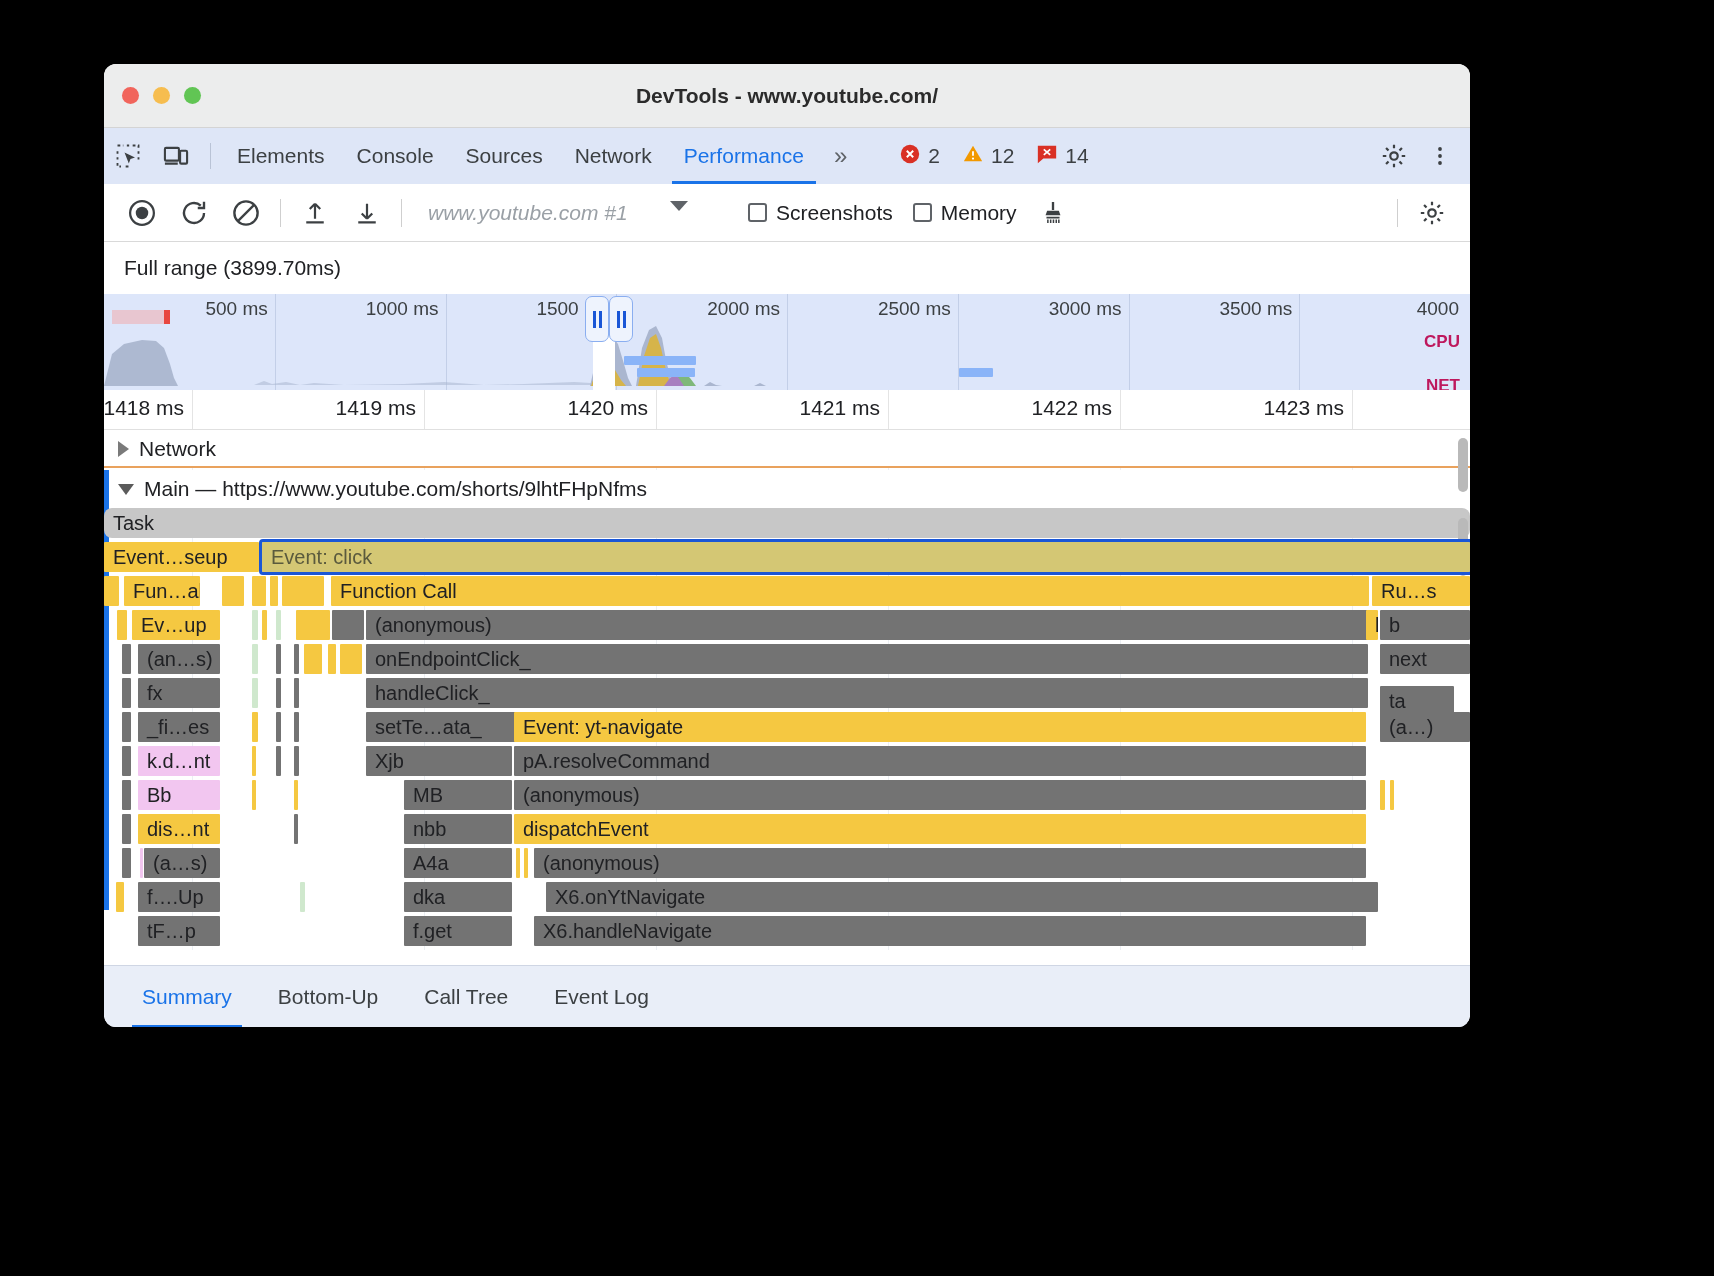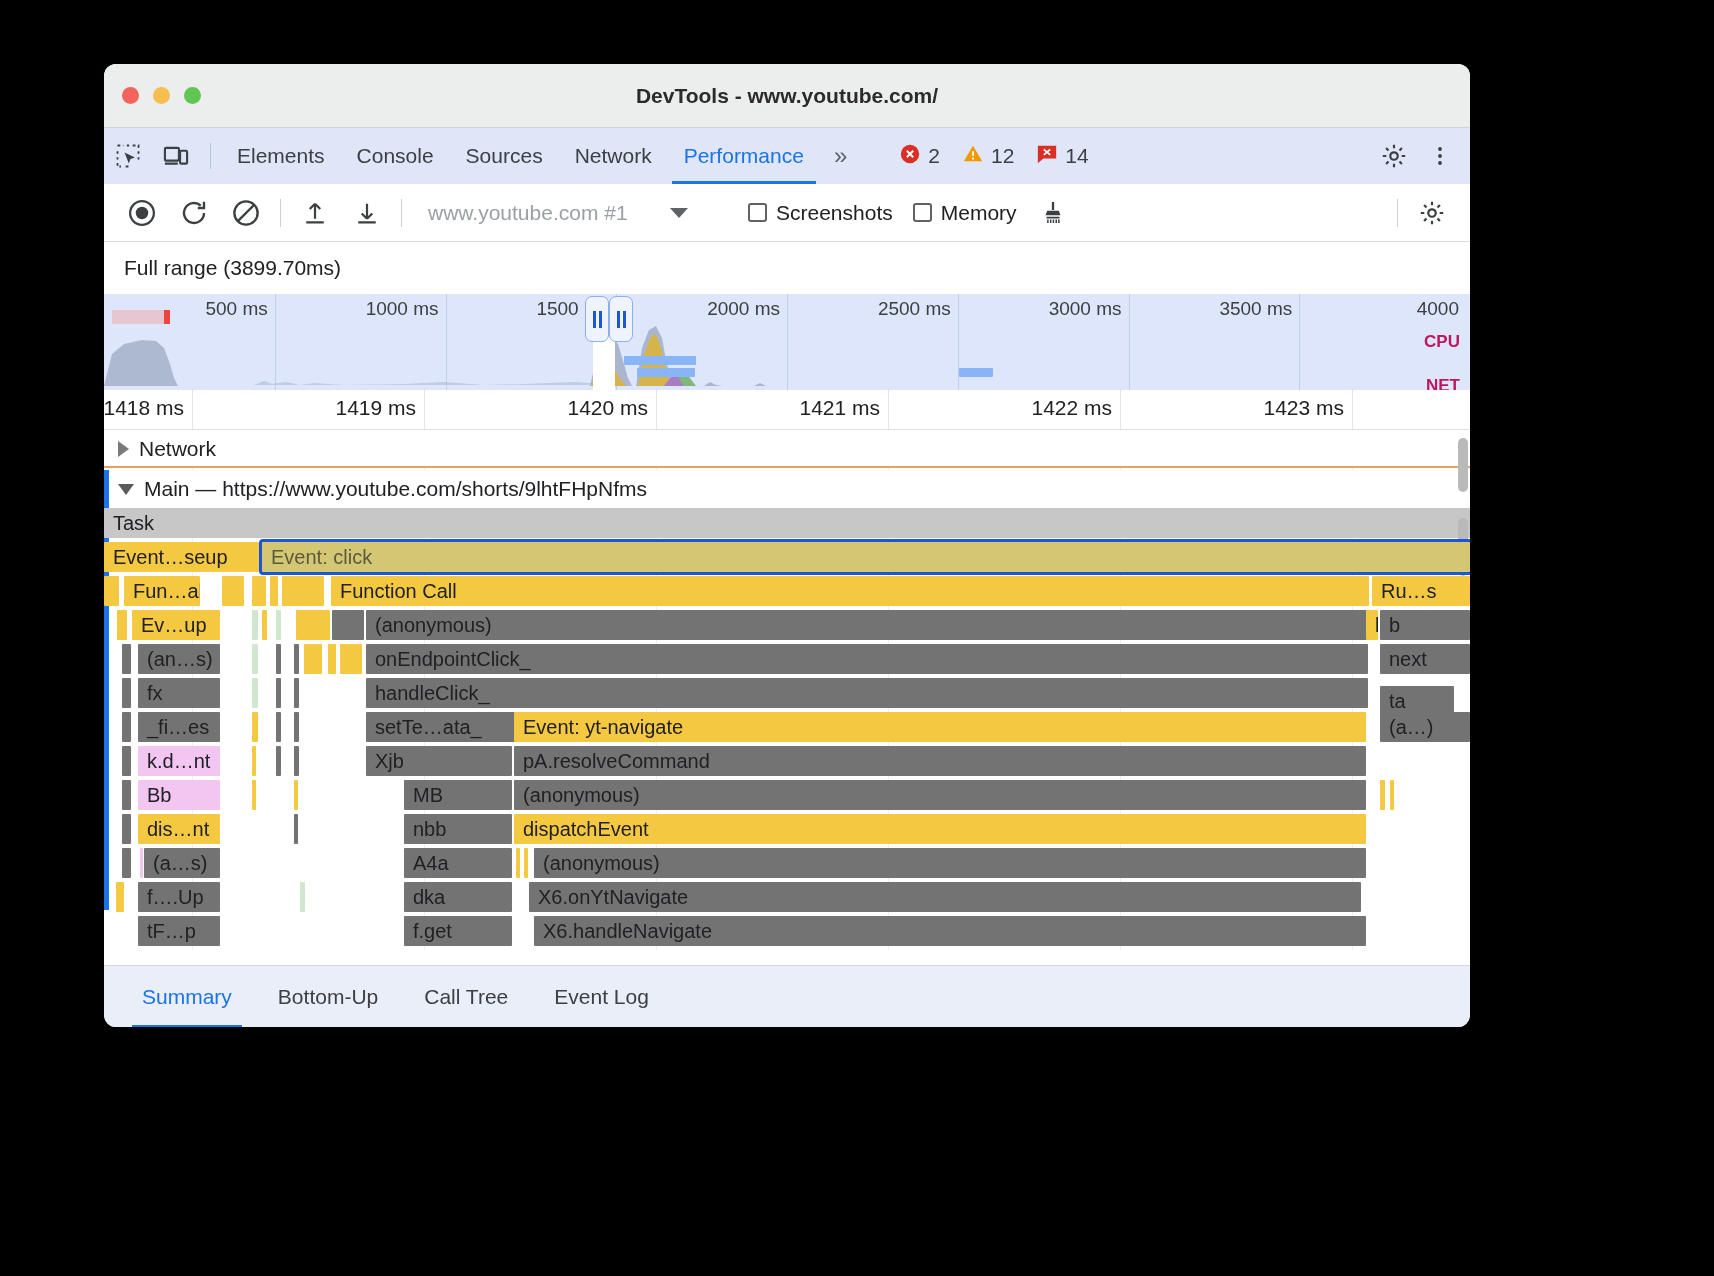--- a/index.html
+++ b/index.html
@@ -75,22 +75,22 @@
   .perftoolbar {
     height: 58px;
     background: #fff;
     border-bottom: 1px solid #d9d9d9;
     display: flex; align-items: center;
     padding: 0 12px;
   }
   .tb-icon { width: 52px; height: 58px; display: flex; align-items: center; justify-content: center; color: #3c4043; }
   .tb-div { width: 1px; height: 28px; background: #cfcfcf; margin: 0 8px; }
   .select-box {
-    display: flex; align-items: center; gap: 14px;
-    margin-left: 18px; min-width: 300px;
+    display: flex; gap: 14px;
+    margin-left: 18px; min-width: 300px; font-style: italic;
   }
   .select-val { font-size: 21px; color: #9aa0a6; }
   .caret-down { width: 0; height: 0; border-left: 9px solid transparent; border-right: 9px solid transparent;
                 border-top: 10px solid #5f6368; margin-left: 28px; }
   .chk-wrap { display: flex; align-items: center; gap: 9px; margin-left: 20px; }
   .chk { width: 19px; height: 19px; border: 2px solid #5f6368; border-radius: 3px; background: #fff; }
   .chk-label { font-size: 21px; color: #202124; }
 
   
   .fullrange {
@@ -151,21 +151,21 @@
   .mainbar { position: absolute; left: 0; width: 5px; background: #1a73e8; }
 
   .flame { position: absolute; left: 0; right: 0; }
   .fbar {
     position: absolute; height: 30px;
     font-size: 20px; color: #202124;
     display: flex; align-items: center;
     padding-left: 9px; overflow: hidden; white-space: nowrap;
     border-radius: 1px;
   }
-  .fbar.gray { background: #c7c7c7; }
+  .fbar.gray { background: #c7c7c7; border-radius: 8px; }
   .fbar.yellow { background: #f5c841; }
   .fbar.blue { background: #737373; }
   .fbar.pink { background: #f2c6f0; }
   .fbar.green { background: #cfe8cd; }
   .fbar.sel {
     background: #d4c774; outline: 3px solid #1a56d6; z-index: 5; color: #5a5a3d;
   }
   .fbar.tiny { padding-left: 0; }
 
   
@@ -520,21 +520,21 @@
         <div class="fbar blue" style="top: 340px; left: 40px; width: 76px;">(a…s)</div>
         <div class="fbar pink tiny" style="top: 340px; left: 36px; width: 3px;"></div>
         <div class="fbar blue" style="top: 340px; left: 300px; width: 108px;">A4a</div>
         <div class="fbar yellow tiny" style="top: 340px; left: 412px; width: 4px;"></div>
         <div class="fbar yellow tiny" style="top: 340px; left: 420px; width: 4px;"></div>
         <div class="fbar blue" style="top: 340px; left: 430px; width: 832px;">(anonymous)</div>
         <div class="fbar yellow tiny" style="top: 374px; left: 12px; width: 8px;"></div>
         <div class="fbar blue" style="top: 374px; left: 34px; width: 82px;">f….Up</div>
         <div class="fbar green tiny" style="top: 374px; left: 196px; width: 5px;"></div>
         <div class="fbar blue" style="top: 374px; left: 300px; width: 108px;">dka</div>
-        <div class="fbar blue" style="top: 374px; left: 425px; width: 832px;">X6.onYtNavigate</div>
+        <div class="fbar blue" style="top: 374px; left: 442px; width: 832px;">X6.onYtNavigate</div>
         <div class="fbar blue" style="top: 408px; left: 34px; width: 82px;">tF…p</div>
         <div class="fbar blue" style="top: 408px; left: 300px; width: 108px;">f.get</div>
         <div class="fbar blue" style="top: 408px; left: 430px; width: 832px;">X6.handleNavigate</div>
       </div>
 
     <div class="vscroll" style="top:8px; height:54px;"></div>
     <div class="vscroll" style="top:88px; height:58px;"></div>
   </div>
 
   <div class="bottomtabs">

